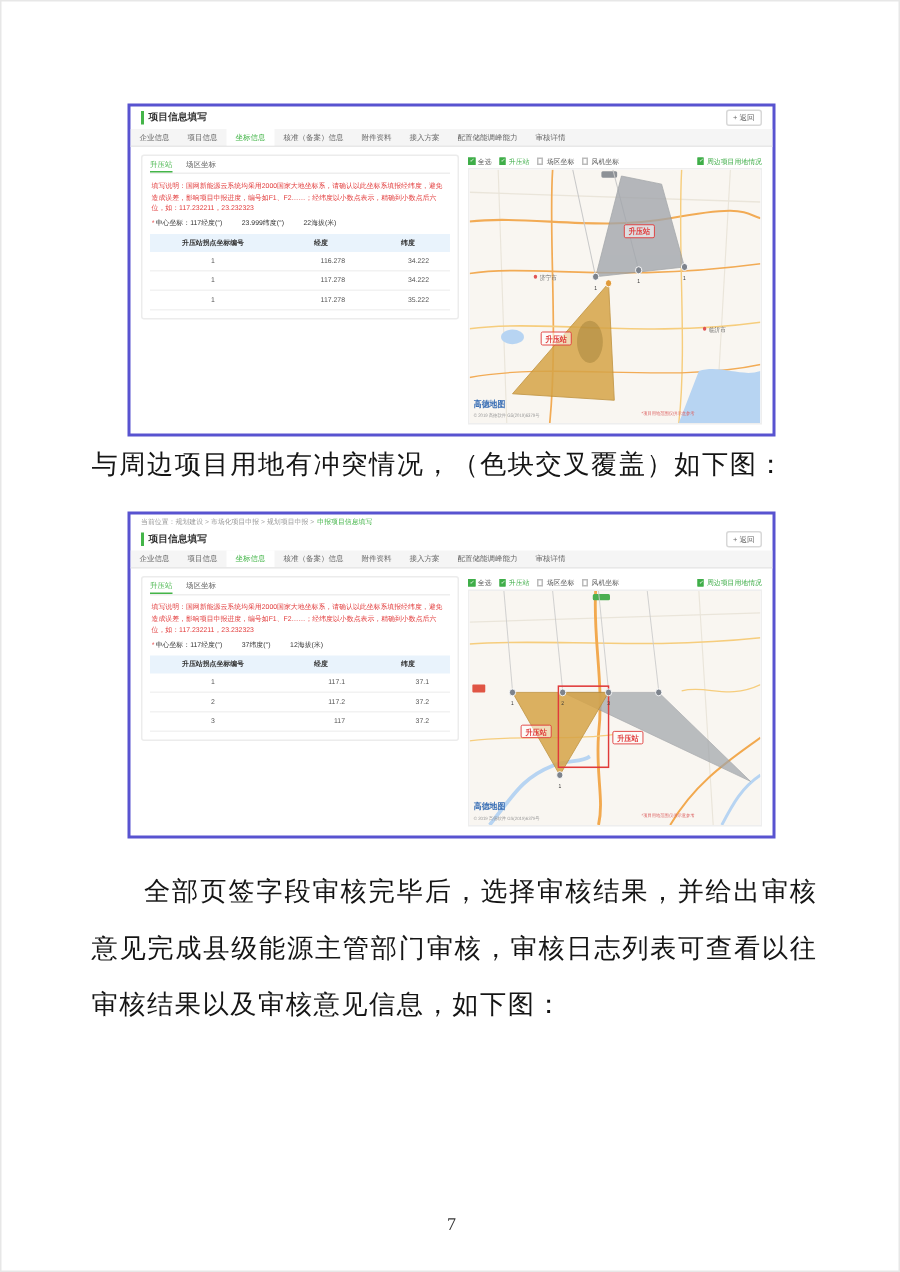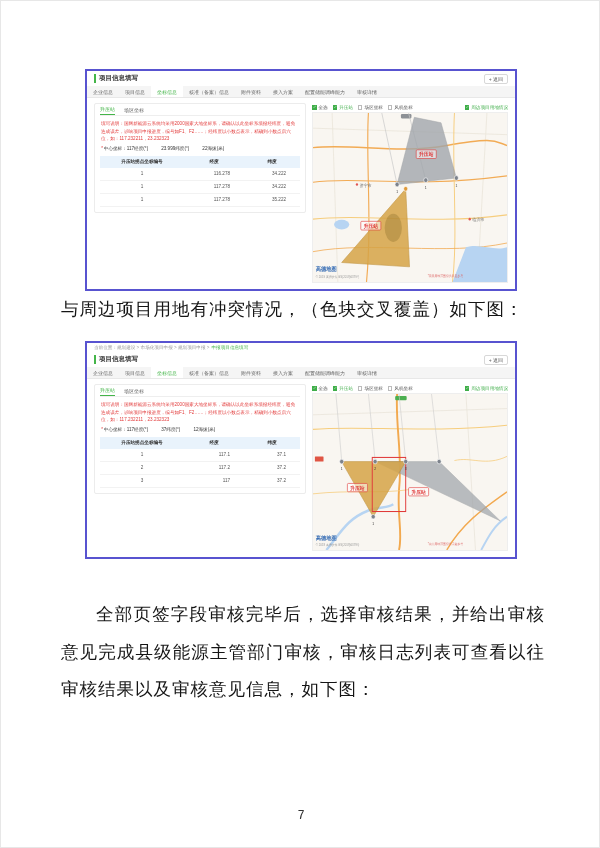--- a/index.html
+++ b/index.html
@@ -40,24 +40,24 @@
   .chk{display:inline-flex;align-items:center;gap:2px;}
   .chk em{font-style:normal;}
   .box{width:4.5px;height:4.5px;border:1px solid #bbb;background:#fff;display:inline-block;box-sizing:border-box;flex:none;}
   .chk.on .box{background:#3fae49;border-color:#3fae49;}
   .chk.on .box::after{content:"✓";color:#fff;font-size:3.5px;line-height:3.5px;display:block;text-align:center;}
   .chk.grn em{color:#3fae49;}
   .map-canvas{flex:1;position:relative;border:1px solid #eee;overflow:hidden;}
   .map-canvas svg{position:absolute;inset:0;width:100%;height:100%;}
 
   
-  .doc{font-family:Liberation Mono, monospace;color:#151515;}
+  .doc{font-family:Liberation Serif, serif;color:#151515;}
   .between{position:absolute;left:60px;top:296px;width:482px;font-size:17.5px;letter-spacing:1px;}
   .note{position:absolute;left:60px;top:564px;width:482px;font-size:17.5px;color:#e60000;letter-spacing:1px;}
-  .para{position:absolute;left:60px;top:596px;width:484px;font-size:17.5px;line-height:37.5px;text-align:justify;text-indent:2em;letter-spacing:1px;}
+  .para{position:absolute;left:60px;top:575px;width:484px;font-size:17.5px;line-height:37.5px;text-align:justify;text-indent:2em;letter-spacing:1px;}
   .pagenum{position:absolute;left:0;top:808px;width:600px;text-align:center;font-size:12px;color:#333;}
 </style>
 </head>
 <body>
 
 <div class="page">
 
   <div class="shot shot1">
     <div class="shot-header">
       <span class="shot-title">项目信息填写</span>

